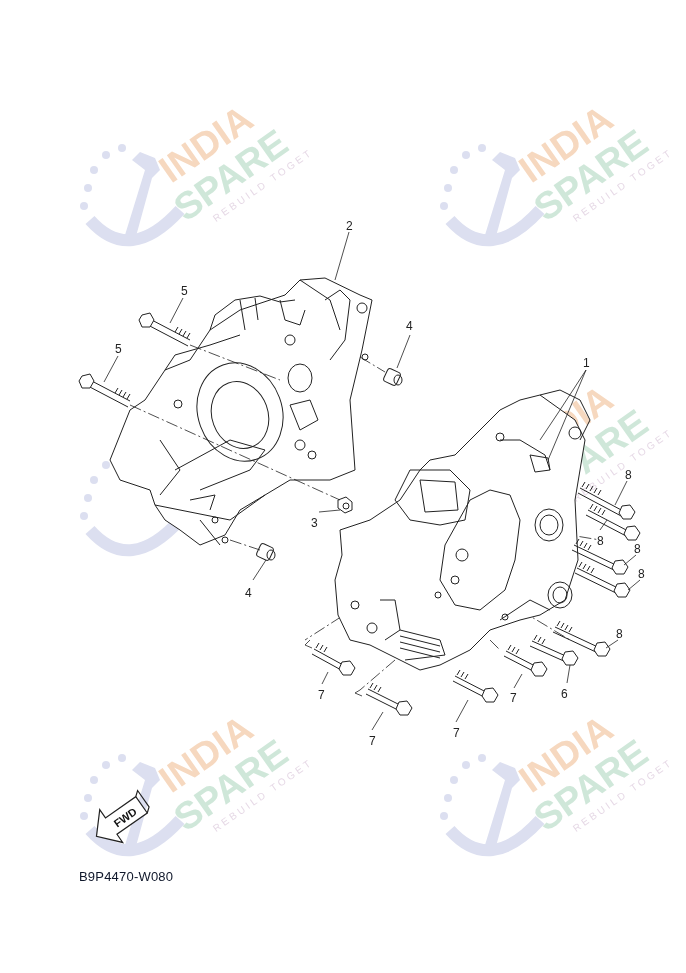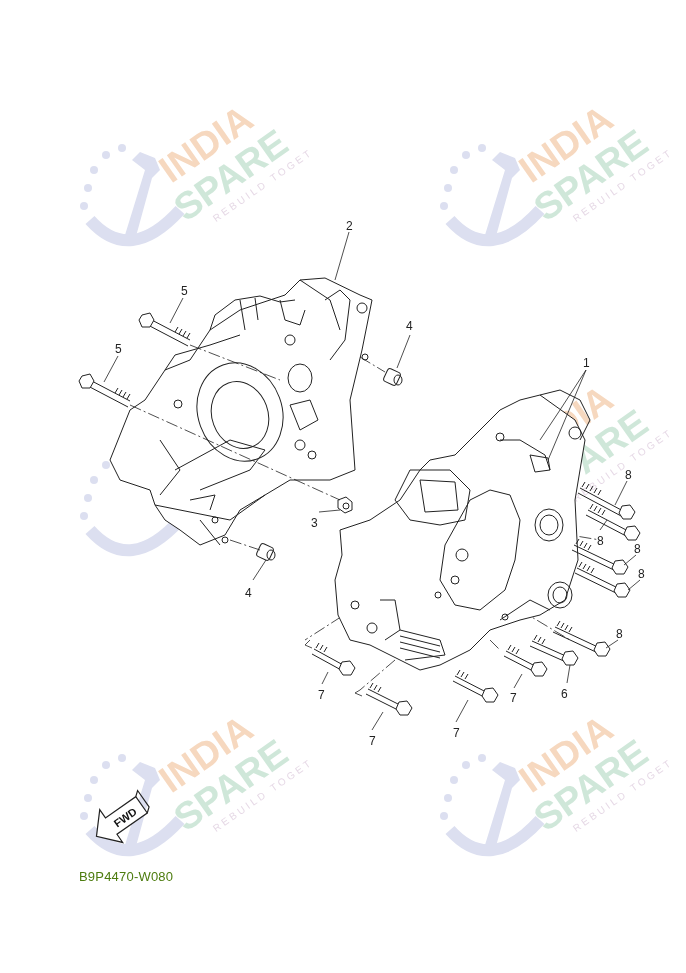--- a/index.html
+++ b/index.html
@@ -1,21 +1,21 @@
 <!DOCTYPE html>
 <html><head>
 <meta charset="utf-8">
 <style>
   html, body { margin: 0; padding: 0; background: #ffffff; }
   body { width: 686px; height: 973px; position: relative; overflow: hidden; font-family: "Liberation Sans", sans-serif; }
   .canvas { position: absolute; left: 0; top: 0; width: 686px; height: 973px; }
   .wm { position: absolute; width: 240px; height: 190px; }
   .wm svg { width: 100%; height: 100%; }
   .label { position: absolute; font-family: "Liberation Sans", sans-serif; font-size: 12px; color: #222; line-height: 1; }
-  .code { position: absolute; left: 79px; top: 869px; font-size: 13px; color: #4d7c0f; font-family: "Liberation Sans", sans-serif; letter-spacing: 0.2px; }
+  .code { position: absolute; left: 79px; top: 869px; font-size: 13px; color: #0f172a; font-family: "Liberation Sans", sans-serif; letter-spacing: 0.2px; }
   svg.diagram { position: absolute; left: 0; top: 0; }
 </style>
 </head>
 <body>
 
 <div class="canvas">
 
   <div class="wm" style="left:70px;top:60px;">
     <svg viewBox="0 0 240 190">
       <g fill="#dcdff0">

